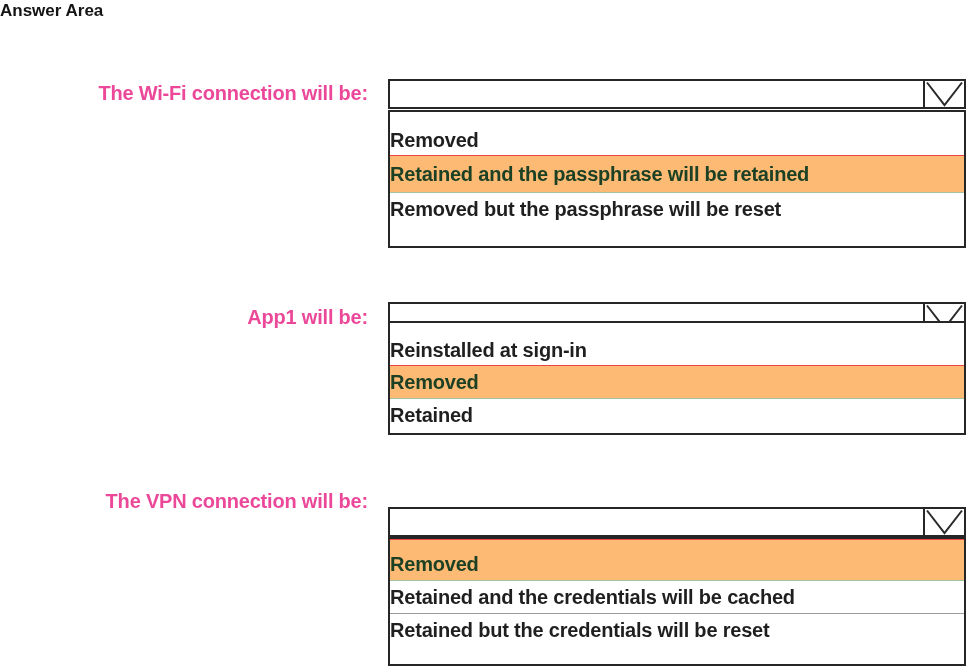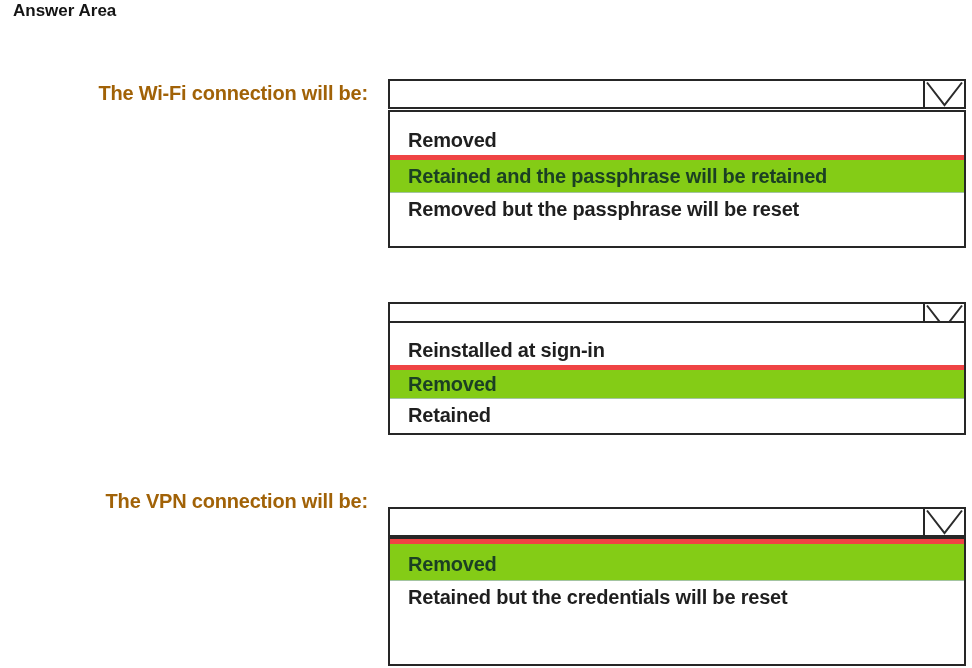--- a/index.html
+++ b/index.html
@@ -4,28 +4,28 @@
 <style>
   html,body{margin:0;padding:0;background:#fff;}
   .page{
     position:relative;
     width:972px;height:668px;
     background:#ffffff;
     font-family:"Liberation Sans", sans-serif;
     overflow:hidden;
   }
   .title{
-    position:absolute;left:13px;top:1px;
+    position:absolute;left:0;top:1px;
     font-size:17px;font-weight:bold;color:#141414;
     letter-spacing:0px;
   }
   .qlabel{
     position:absolute;left:0;width:368px;
     text-align:right;
-    font-size:20px;font-weight:bold;color:#a16207;
+    font-size:20px;font-weight:bold;color:#ec4899;
     line-height:30px;
     letter-spacing:-0.2px;
   }
   .ddheader{
     position:absolute;left:388px;width:578px;height:30px;
     box-sizing:border-box;
     border:2px solid #262626;
     background:#ffffff;
   }
   .ddvalue{
@@ -44,30 +44,29 @@
     box-sizing:border-box;
     border:2px solid #262626;
     background:#ffffff;
     display:flex;flex-direction:column;
   }
   .spacer{flex:0 0 auto;}
   .fill{flex:1 1 auto;}
   .opt{
     box-sizing:border-box;
     flex:0 0 auto;
-    padding-left:18px;
     display:flex;align-items:center;
     font-size:20px;font-weight:bold;color:#1f1f1f;
     letter-spacing:-0.2px;
     white-space:nowrap;
   }
   .opt.selected{
-    background:#84cc16;
+    background:#fdba74;
     color:#1b4023;
-    border-top:5px solid #ef4444;
+    border-top:1px solid #ef4444;
     border-bottom:1px solid #a3c4a1;
   }
   .opt.sep{border-bottom:1px solid #9a9a9a;}
   .opt.bottomtext{align-items:flex-end;padding-bottom:4px;}
 </style>
 </head>
 <body>
 
 <div class="page">
 
@@ -85,20 +84,21 @@
   </div>
 
   <div class="ddlist" style="top:110px;height:138px">
     <div class="spacer" style="height:13px"></div>
     <div class="opt" style="height:30px">Removed</div>
     <div class="opt selected" style="height:38px">Retained and the passphrase will be retained</div>
     <div class="opt" style="height:32px">Removed but the passphrase will be reset</div>
     <div class="fill"></div>
   </div>
 
+  <div class="qlabel" style="top:302px">App1 will be:</div>
 
   <div class="ddheader" style="top:302px">
     <span class="ddvalue"></span>
     <span class="ddarrow">
       <svg viewBox="0 0 39 26" preserveAspectRatio="none">
         <polyline points="2,1.5 19.5,24 37,1.5" fill="none" stroke="#2b2b2b" stroke-width="2"></polyline>
       </svg>
     </span>
   </div>
 
@@ -116,17 +116,18 @@
     <span class="ddvalue"></span>
     <span class="ddarrow">
       <svg viewBox="0 0 39 26" preserveAspectRatio="none">
         <polyline points="2,1.5 19.5,24 37,1.5" fill="none" stroke="#2b2b2b" stroke-width="2"></polyline>
       </svg>
     </span>
   </div>
 
   <div class="ddlist" style="top:537px;height:129px">
     <div class="opt selected bottomtext" style="height:42px">Removed</div>
+    <div class="opt sep" style="height:33px">Retained and the credentials will be cached</div>
     <div class="opt" style="height:33px">Retained but the credentials will be reset</div>
     <div class="fill"></div>
   </div>
 
 </div>
 
 </body></html>

